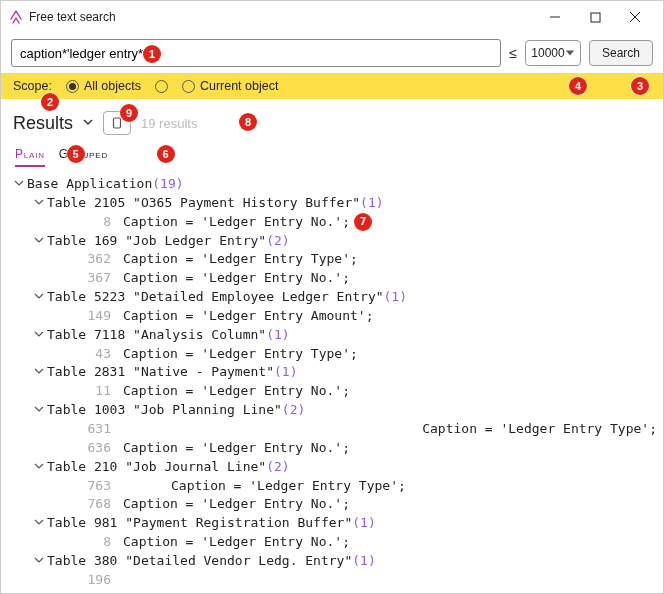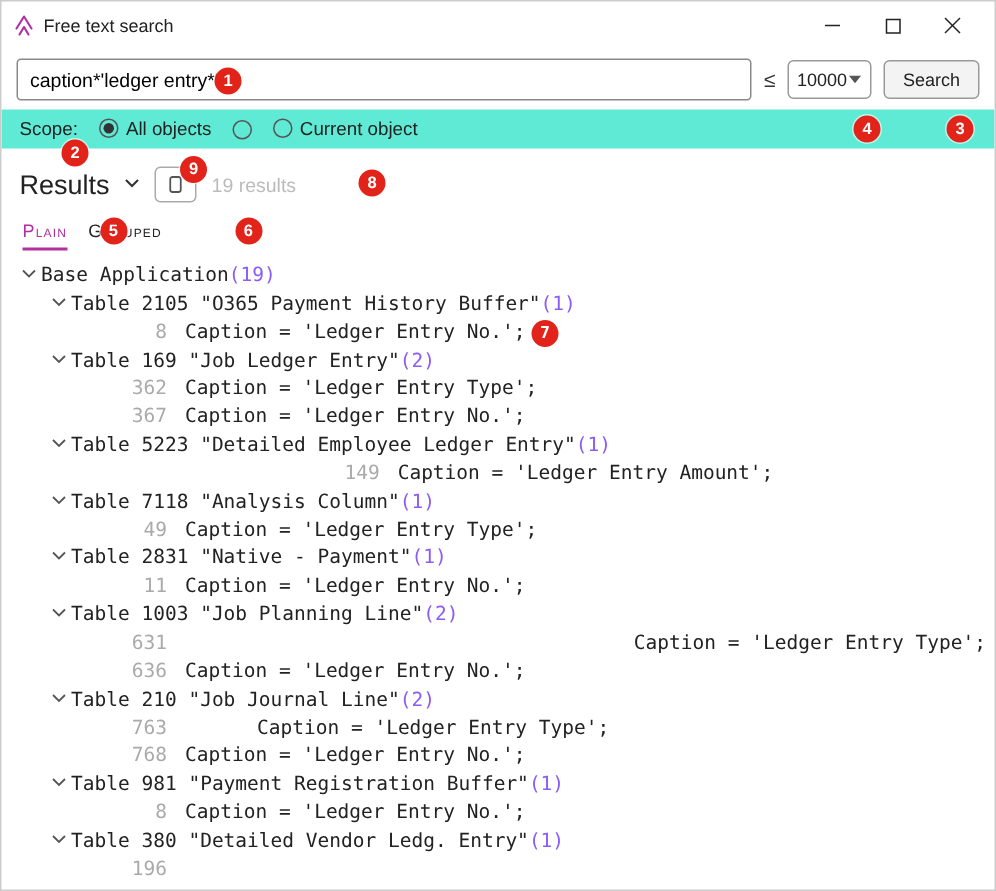--- a/index.html
+++ b/index.html
@@ -9,23 +9,23 @@
   .titlebar .title { margin-left: 6px; font-size: 12px; }
   .titlebar .spacer { flex: 1; }
   .win-btn { width: 40px; height: 28px; display: flex; align-items: center; justify-content: center; }
   .win-btn svg { display:block; }
   .searchbar { display: flex; align-items: center; padding: 6px 10px; gap: 8px; }
   .search-input { flex: 1; height: 28px; border: 1px solid #888; border-radius: 3px; padding: 0 8px; font-size: 13px; }
   .leq { font-size: 14px; color: #333; }
   .limit-select { width: 56px; height: 26px; border: 1px solid #999; border-radius: 4px; background:#fff; display:flex; align-items:center; justify-content:center; position:relative; font-size:12px; padding-right:10px;}
   .limit-select::after { content:""; position:absolute; right:6px; top:50%; border-left:4px solid transparent; border-right:4px solid transparent; border-top:5px solid #555; transform:translateY(-50%);}
   .search-btn { height: 26px; border: 1px solid #999; border-radius: 4px; padding: 0 12px; background: #f3f3f3; font-size: 12px; display:flex; align-items:center; }
-  .scopebar { background: #5eead4; padding: 6px 12px; display: flex; align-items: center; gap: 14px; font-size: 12.5px; }
+  .scopebar { background: #fde047; padding: 6px 12px; display: flex; align-items: center; gap: 14px; font-size: 12.5px; }
   .scopebar .label { font-weight: 500; }
-  .radio { display: flex; align-items: flex-start; gap: 5px; }
+  .radio { display: flex; align-items: flex-end; gap: 5px; }
   .radio .dot { width: 13px; height: 13px; border: 1px solid #555; border-radius: 50%; display:flex; align-items:center; justify-content:center;}
   .radio .dot.checked::after { content:""; width:7px; height:7px; background:#333; border-radius:50%; }
   .results-hdr { display: flex; align-items: center; padding: 12px 12px 4px; gap: 10px; }
   .results-hdr .heading { font-size: 18px; font-weight: 400; }
   .results-hdr .chev { font-size: 12px; }
   .batch-btn { width: 28px; height: 24px; border: 1px solid #aaa; border-radius: 4px; background:#fff; display:flex; align-items:center; justify-content:center; position:relative;}
   .batch-btn svg{display:block;}
   .batch-badge { position:absolute; top:-8px; right:-8px; }
   .results-count { color: #bbb; font-size: 13px; }
   .tabs { display:flex; gap: 14px; padding: 8px 14px 6px; font-size: 12px; letter-spacing: .8px; font-variant: small-caps; }
@@ -136,25 +136,25 @@
         </svg></span><span class="grp-name">Table 2105 "O365 Payment History Buffer"</span>  <span class="count">(1)</span></div>
     <div class="row" style="padding-left:58px;"><span class="lineno">8</span><span class="code">Caption = 'Ledger Entry No.';</span><span class="callout" style="position:relative; display:inline-flex; margin-left:4px; top:0;">7</span></div>
     <div class="row" style="padding-left:24px;"><span class="caret"><svg width="10" height="10" viewBox="0 0 10 10">
           <path d="M1 3 L5 7 L9 3" stroke="#555" stroke-width="1.2" fill="none"></path>
         </svg></span><span class="grp-name">Table 169 "Job Ledger Entry"</span>  <span class="count">(2)</span></div>
     <div class="row" style="padding-left:58px;"><span class="lineno">362</span><span class="code">Caption = 'Ledger Entry Type';</span></div>
     <div class="row" style="padding-left:58px;"><span class="lineno">367</span><span class="code">Caption = 'Ledger Entry No.';</span></div>
     <div class="row" style="padding-left:24px;"><span class="caret"><svg width="10" height="10" viewBox="0 0 10 10">
           <path d="M1 3 L5 7 L9 3" stroke="#555" stroke-width="1.2" fill="none"></path>
         </svg></span><span class="grp-name">Table 5223 "Detailed Employee Ledger Entry"</span>  <span class="count">(1)</span></div>
-    <div class="row" style="padding-left:58px;justify-content:center;"><span class="lineno">149</span><span class="code">Caption = 'Ledger Entry Amount';</span></div>
+    <div class="row" style="padding-left:58px;"><span class="lineno">149</span><span class="code">Caption = 'Ledger Entry Amount';</span></div>
     <div class="row" style="padding-left:24px;"><span class="caret"><svg width="10" height="10" viewBox="0 0 10 10">
           <path d="M1 3 L5 7 L9 3" stroke="#555" stroke-width="1.2" fill="none"></path>
         </svg></span><span class="grp-name">Table 7118 "Analysis Column"</span>  <span class="count">(1)</span></div>
-    <div class="row" style="padding-left:58px;"><span class="lineno">49</span><span class="code">Caption = 'Ledger Entry Type';</span></div>
+    <div class="row" style="padding-left:58px;"><span class="lineno">43</span><span class="code">Caption = 'Ledger Entry Type';</span></div>
     <div class="row" style="padding-left:24px;"><span class="caret"><svg width="10" height="10" viewBox="0 0 10 10">
           <path d="M1 3 L5 7 L9 3" stroke="#555" stroke-width="1.2" fill="none"></path>
         </svg></span><span class="grp-name">Table 2831 "Native - Payment"</span>  <span class="count">(1)</span></div>
     <div class="row" style="padding-left:58px;"><span class="lineno">11</span><span class="code">Caption = 'Ledger Entry No.';</span></div>
     <div class="row" style="padding-left:24px;"><span class="caret"><svg width="10" height="10" viewBox="0 0 10 10">
           <path d="M1 3 L5 7 L9 3" stroke="#555" stroke-width="1.2" fill="none"></path>
         </svg></span><span class="grp-name">Table 1003 "Job Planning Line"</span>  <span class="count">(2)</span></div>
     <div class="row" style="padding-left:58px;justify-content:space-between;"><span class="lineno">631</span><span class="code">Caption = 'Ledger Entry Type';</span></div>
     <div class="row" style="padding-left:58px;"><span class="lineno">636</span><span class="code">Caption = 'Ledger Entry No.';</span></div>
     <div class="row" style="padding-left:24px;"><span class="caret"><svg width="10" height="10" viewBox="0 0 10 10">

